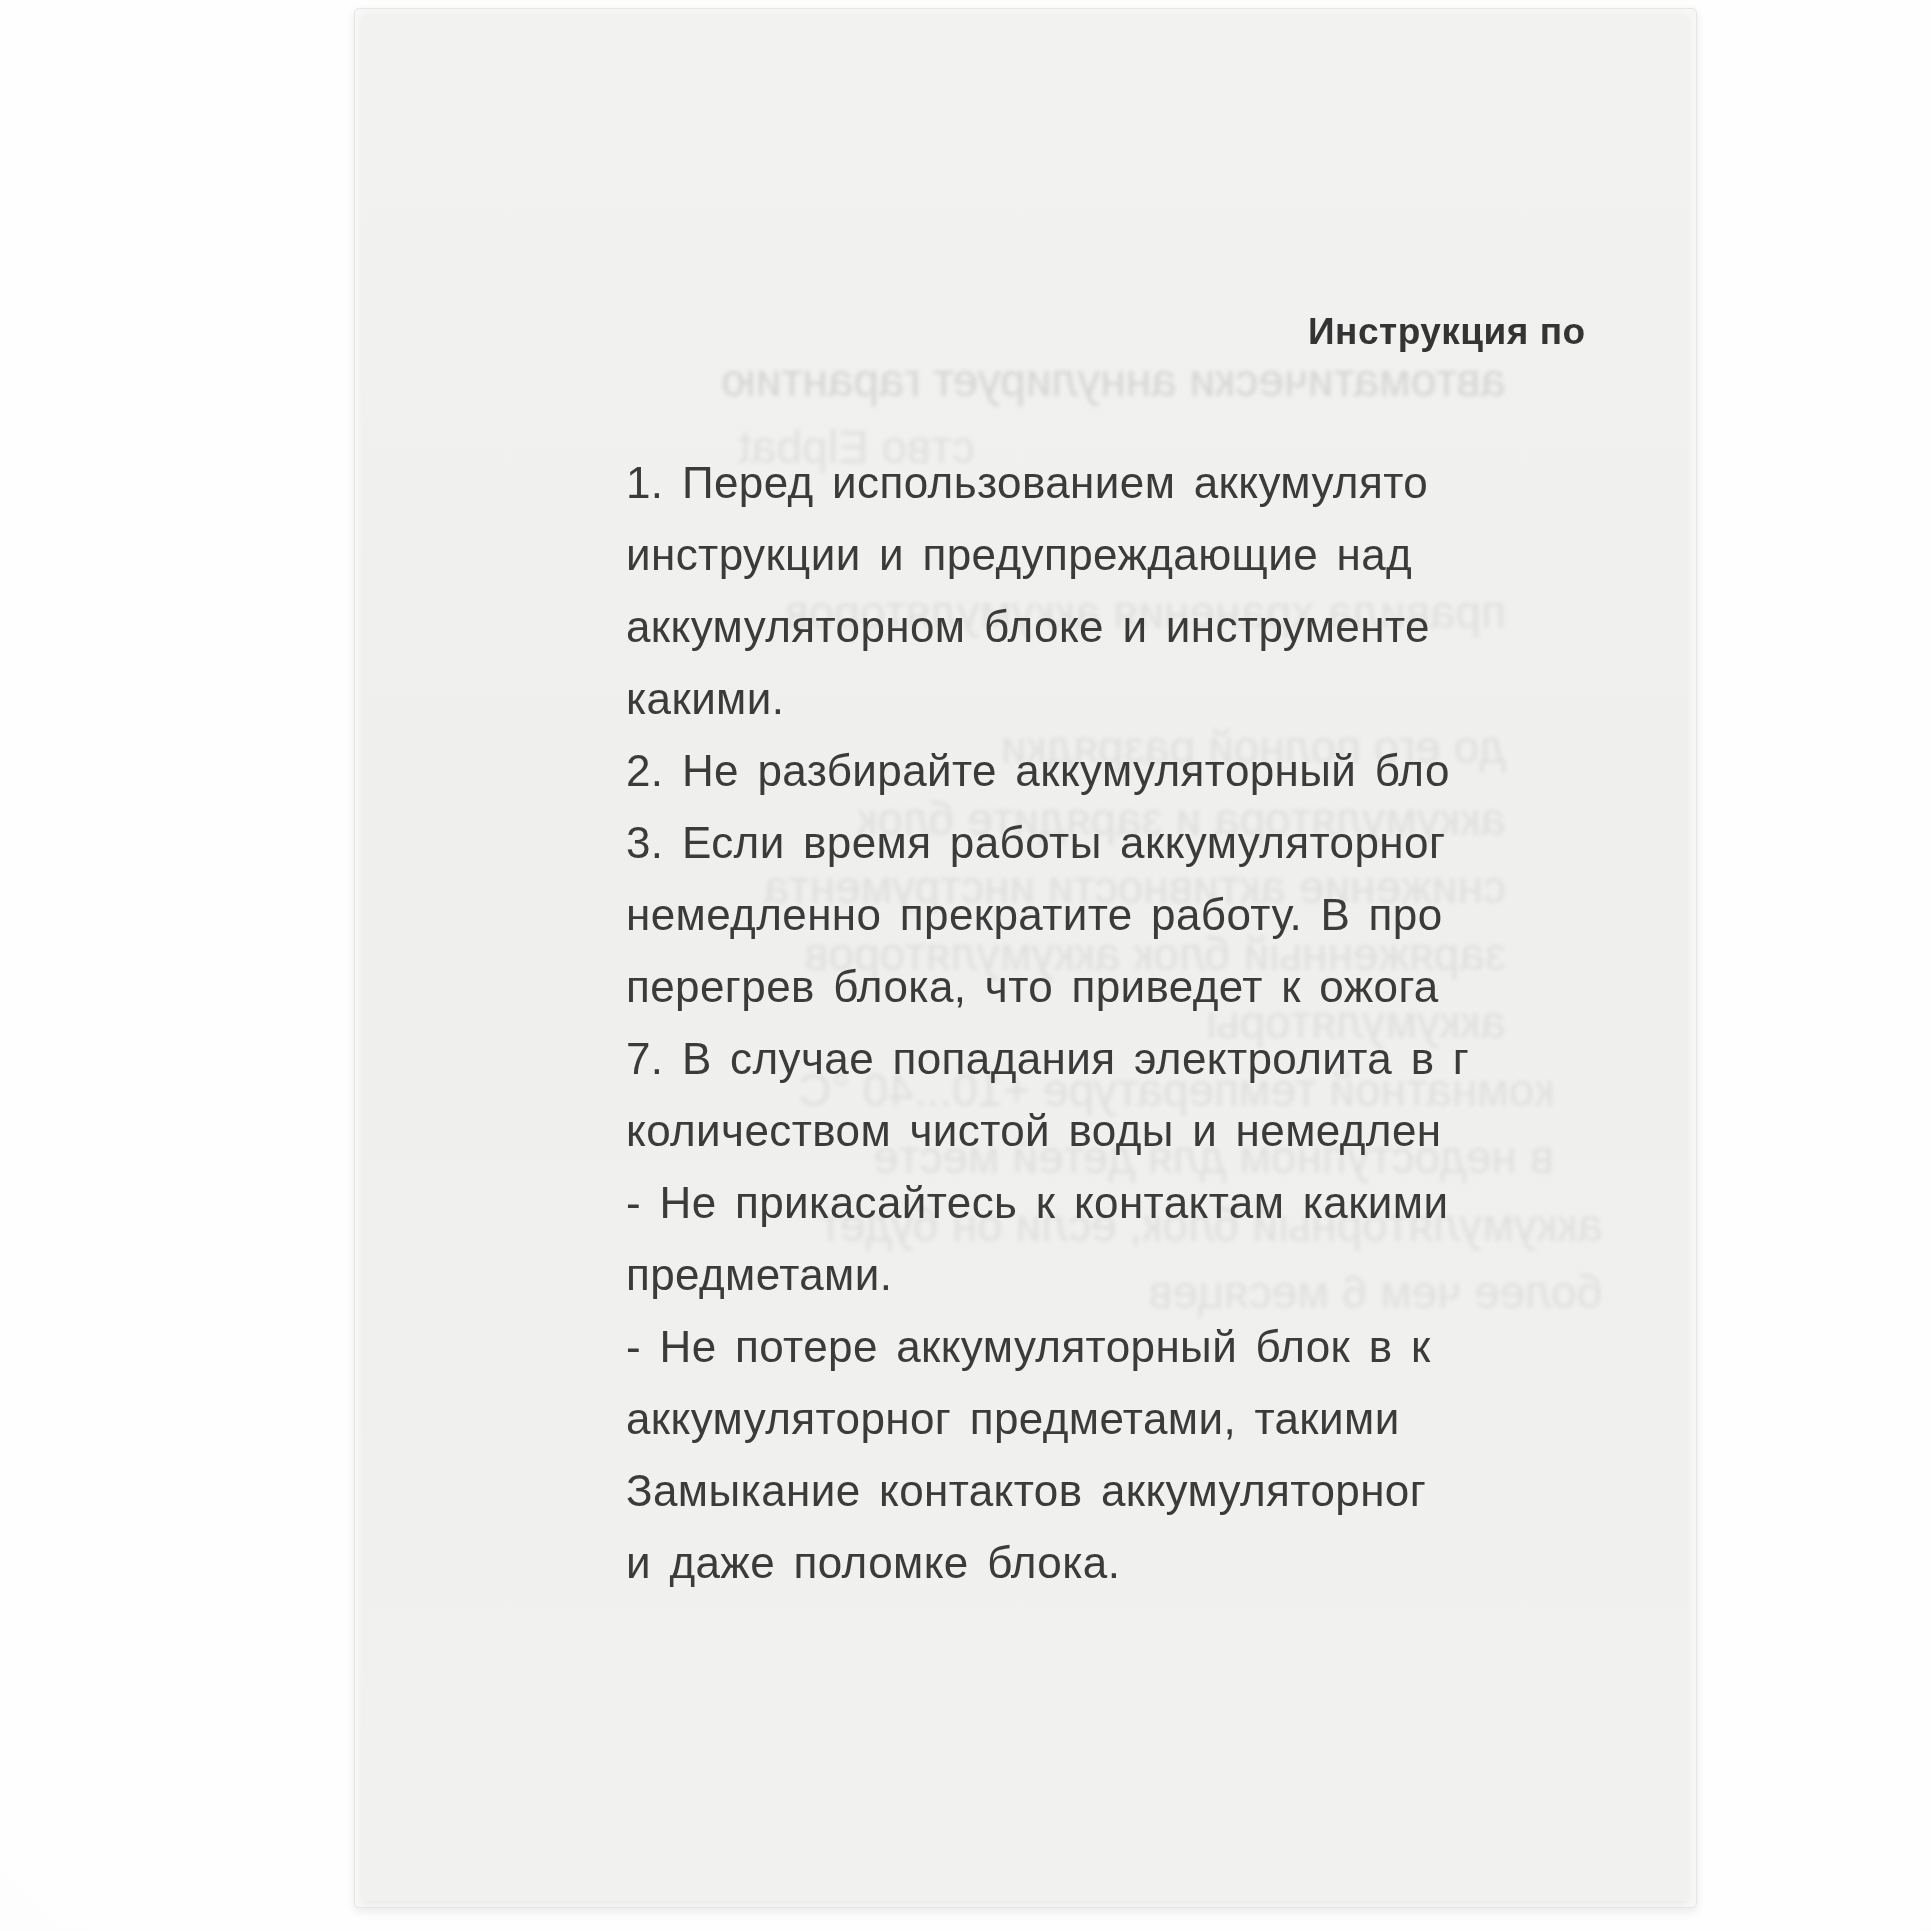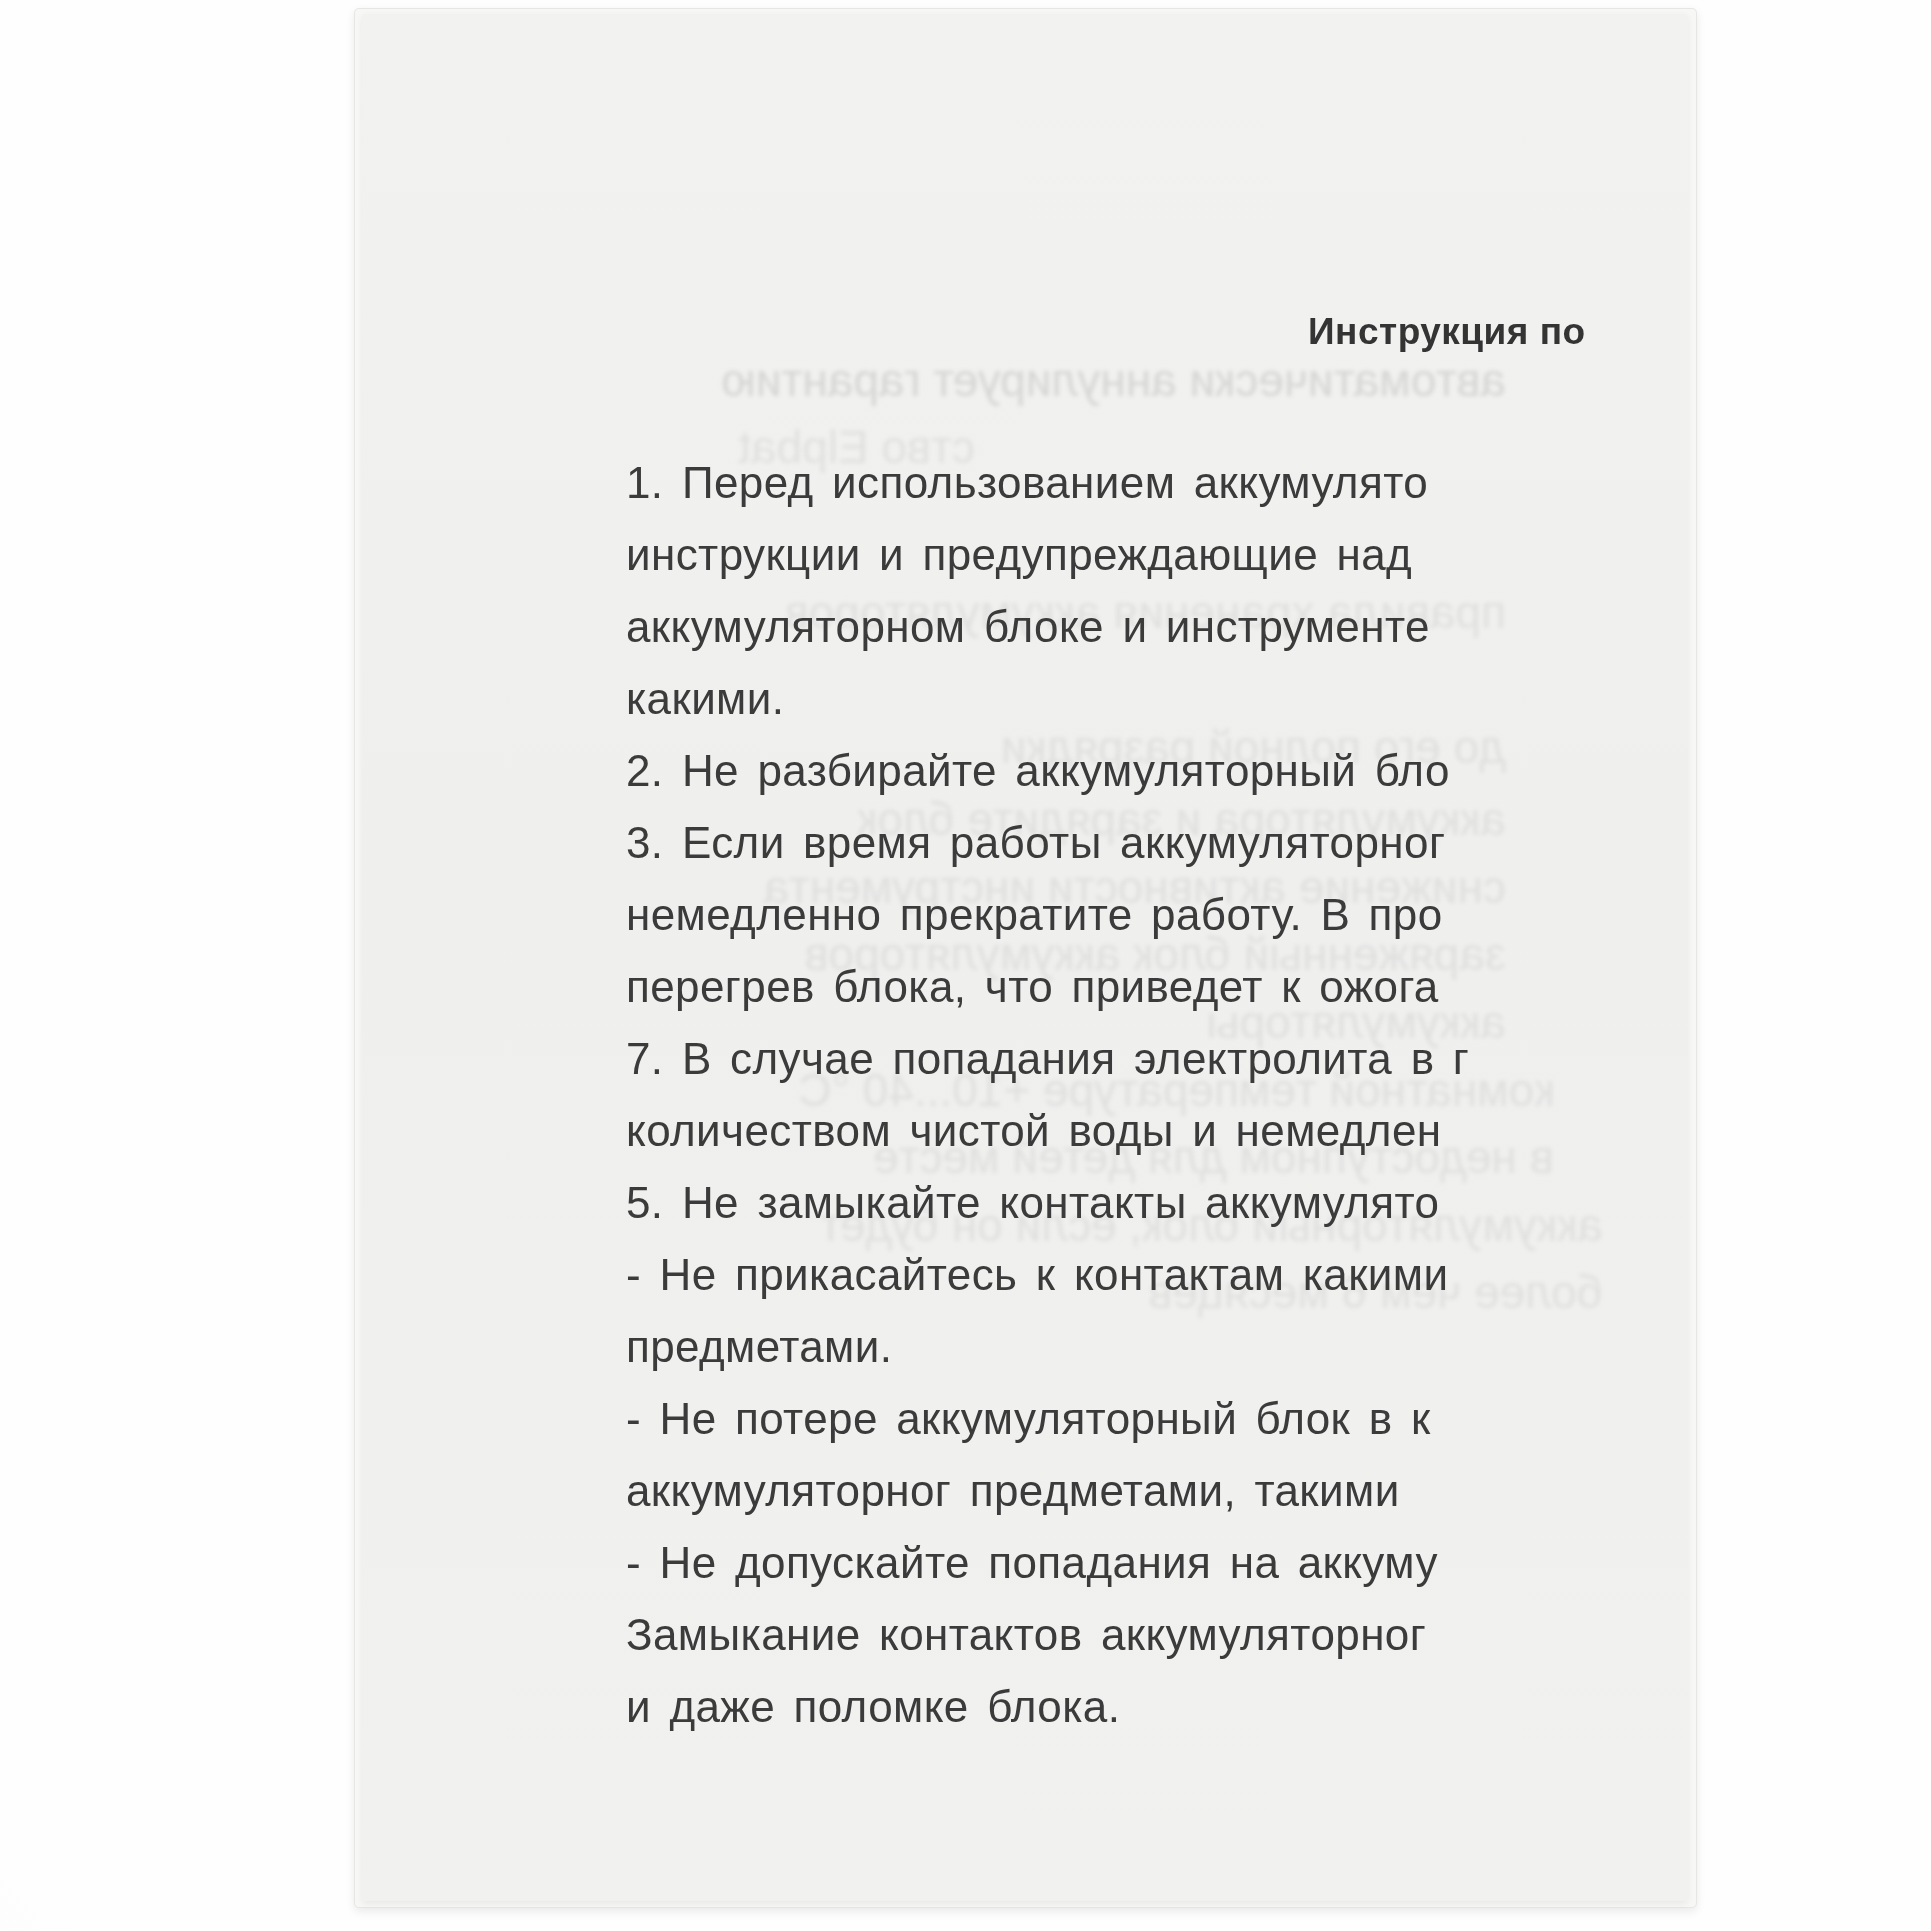--- a/index.html
+++ b/index.html
@@ -68,24 +68,22 @@
     <div class="line">1. Перед использованием аккумулято</div>
     <div class="line">инструкции и предупреждающие над</div>
     <div class="line">аккумуляторном блоке и инструменте</div>
     <div class="line">какими.</div>
     <div class="line">2. Не разбирайте аккумуляторный бло</div>
     <div class="line">3. Если время работы аккумуляторног</div>
     <div class="line">немедленно прекратите работу. В про</div>
     <div class="line">перегрев блока, что приведет к ожога</div>
     <div class="line">7. В случае попадания электролита в г</div>
     <div class="line">количеством чистой воды и немедлен</div>
-    <div class="line">5. Не замыкайте контакты аккумулято</div>
     <div class="line">- Не прикасайтесь к контактам какими</div>
     <div class="line">предметами.</div>
     <div class="line">- Не потере аккумуляторный блок в к</div>
     <div class="line">аккумуляторног предметами, такими</div>
-    <div class="line">- Не допускайте попадания на аккуму</div>
     <div class="line">Замыкание контактов аккумуляторног</div>
     <div class="line">и даже поломке блока.</div>
   </div>
 
 </div>
 
 
 </body></html>

